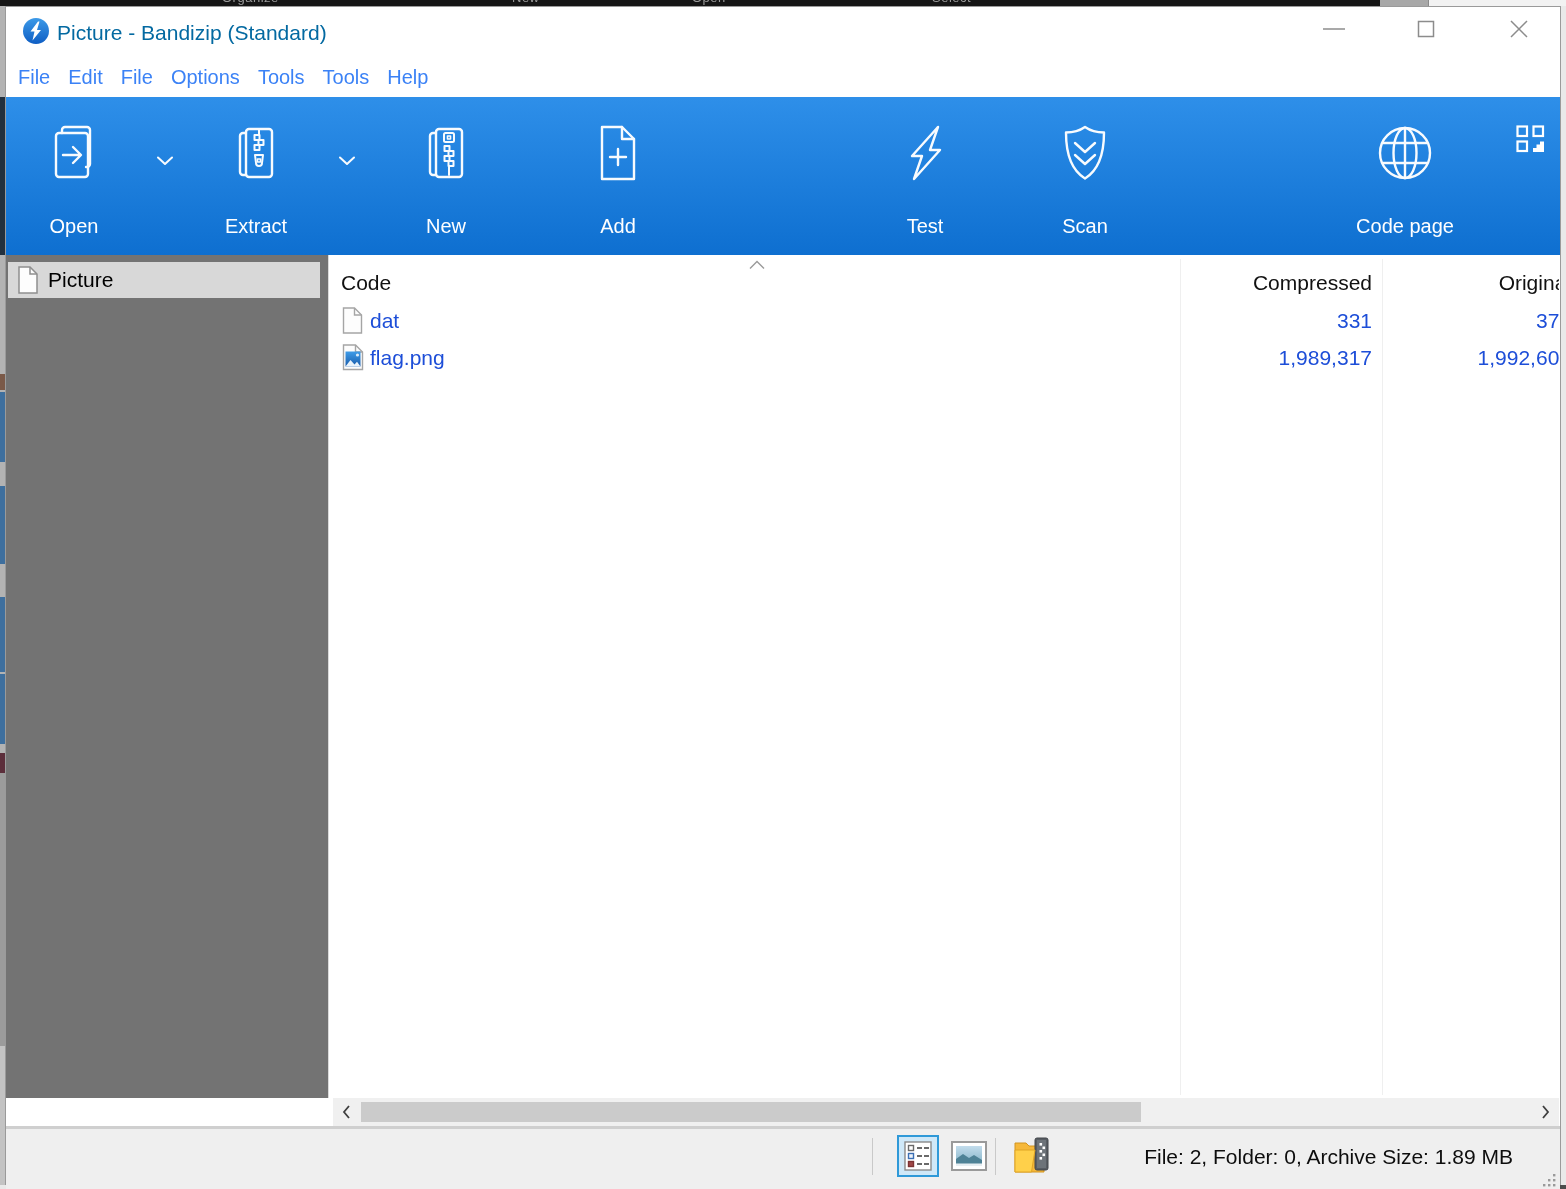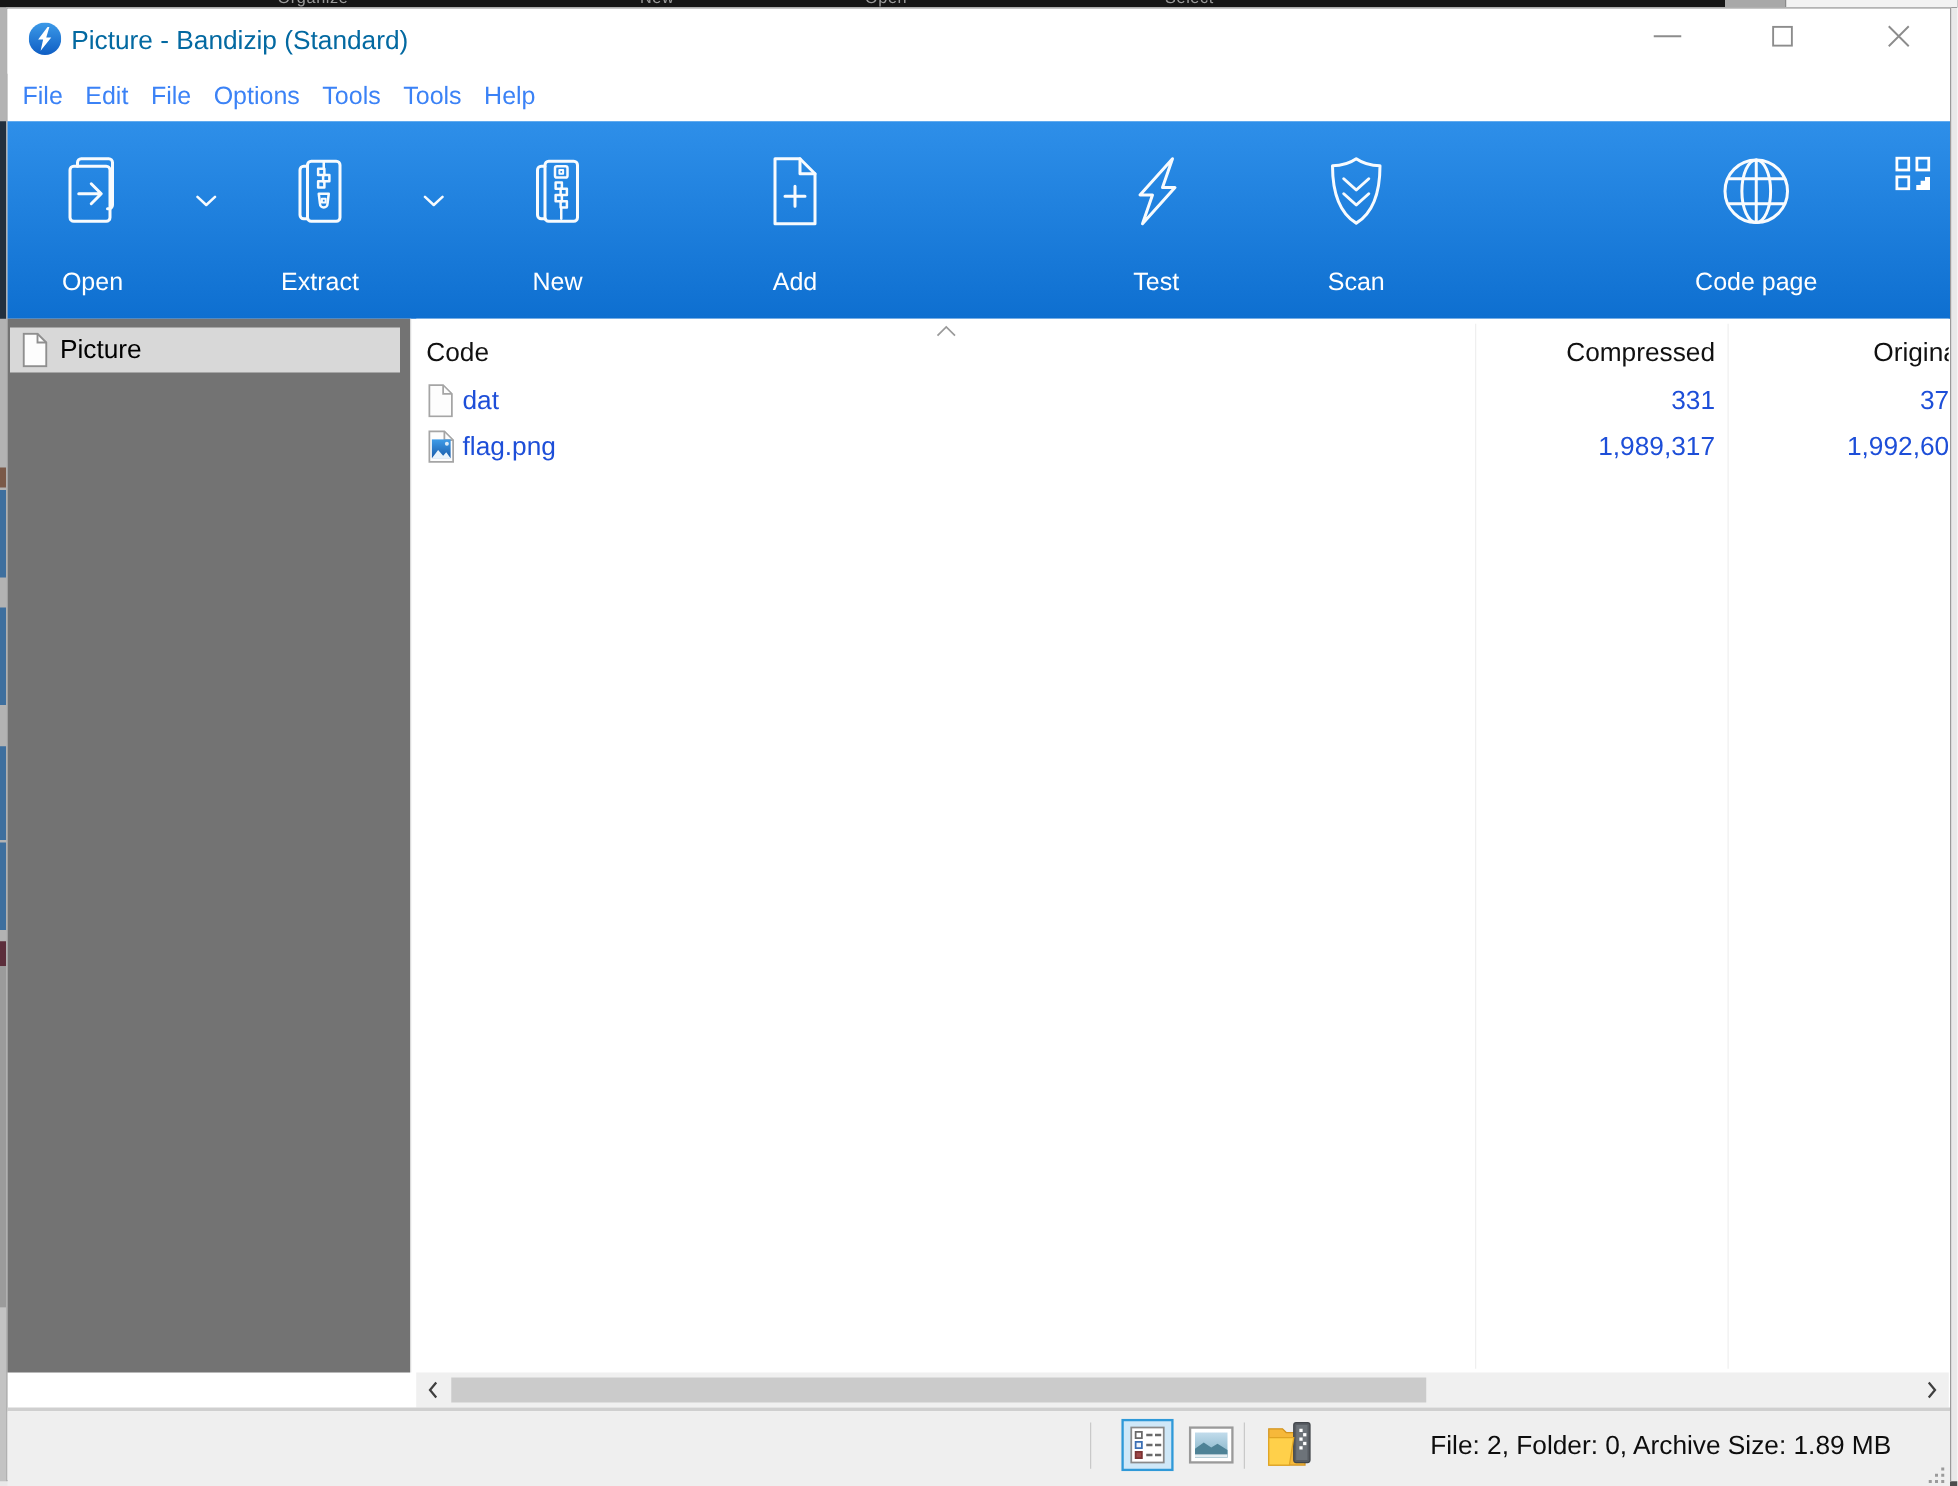--- a/index.html
+++ b/index.html
@@ -181,21 +181,21 @@
         <rect x="33.5" y="15" width="3" height="3" stroke-width="1.6"></rect>
         <rect x="30.5" y="25" width="5" height="5" stroke-width="2"></rect>
         <rect x="34.5" y="30" width="5" height="5" stroke-width="2"></rect>
         <rect x="30.5" y="35" width="5" height="5" stroke-width="2"></rect>
         <rect x="34.5" y="40" width="5" height="5" stroke-width="2"></rect>
         <path d="M35 45 v9" stroke-width="2"></path>
       </svg>
       <div class="tb-label">New</div>
     </div>
 
-    <div class="tb-item" style="left:565px">
+    <div class="tb-item" style="left:547px">
       <svg class="wicon" width="64" height="64" viewBox="0 0 64 64">
         <path d="M16 6 h20 l12 12 v40 h-32 z"></path>
         <path d="M36 6 v12 h12"></path>
         <path d="M32 28 v16 M24 36 h16"></path>
       </svg>
       <div class="tb-label">Add</div>
     </div>
 
 
     <div class="tb-item" style="left:854px">

